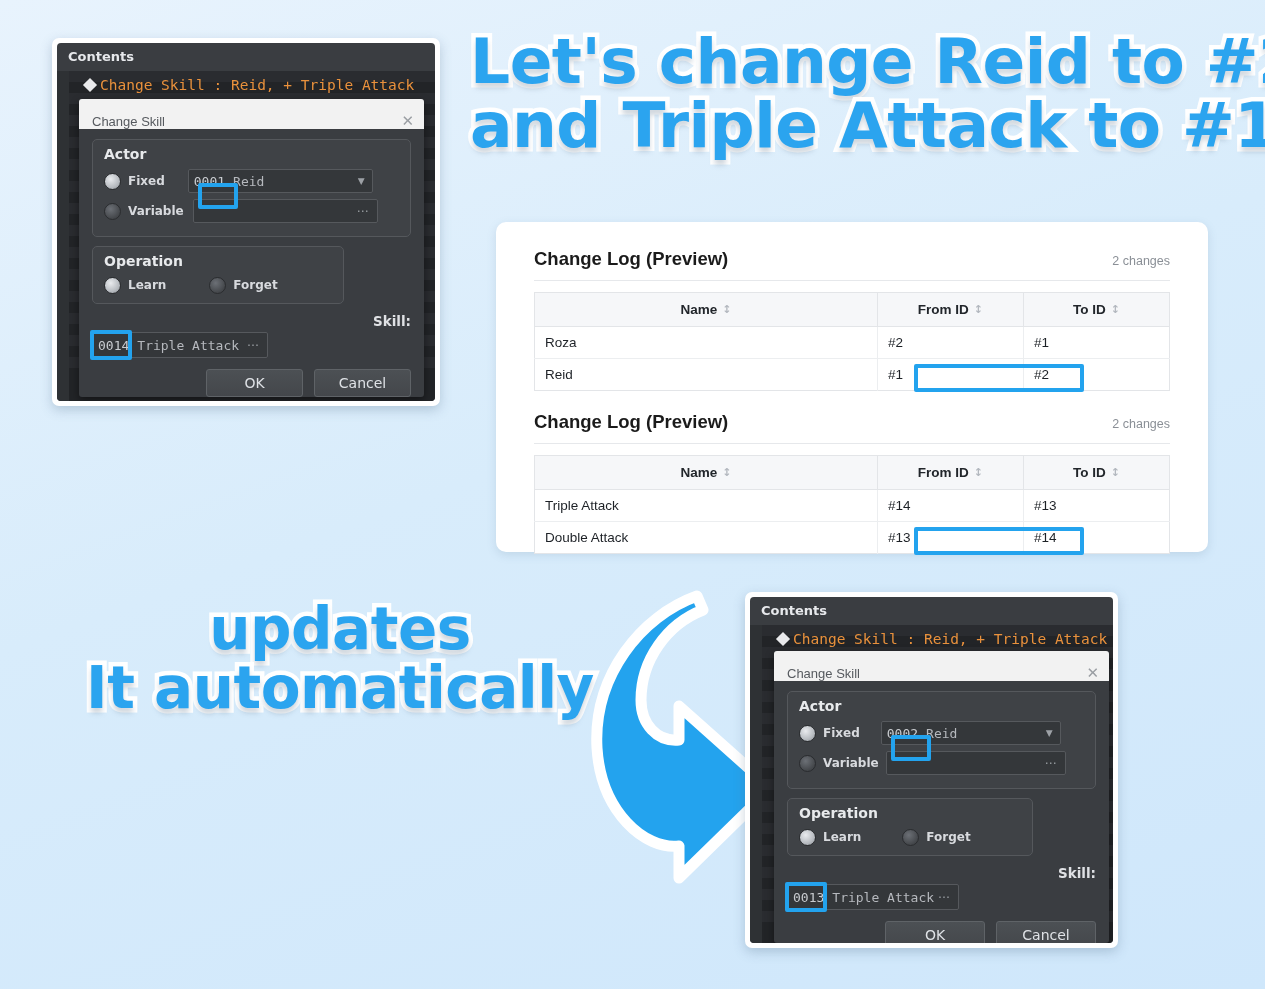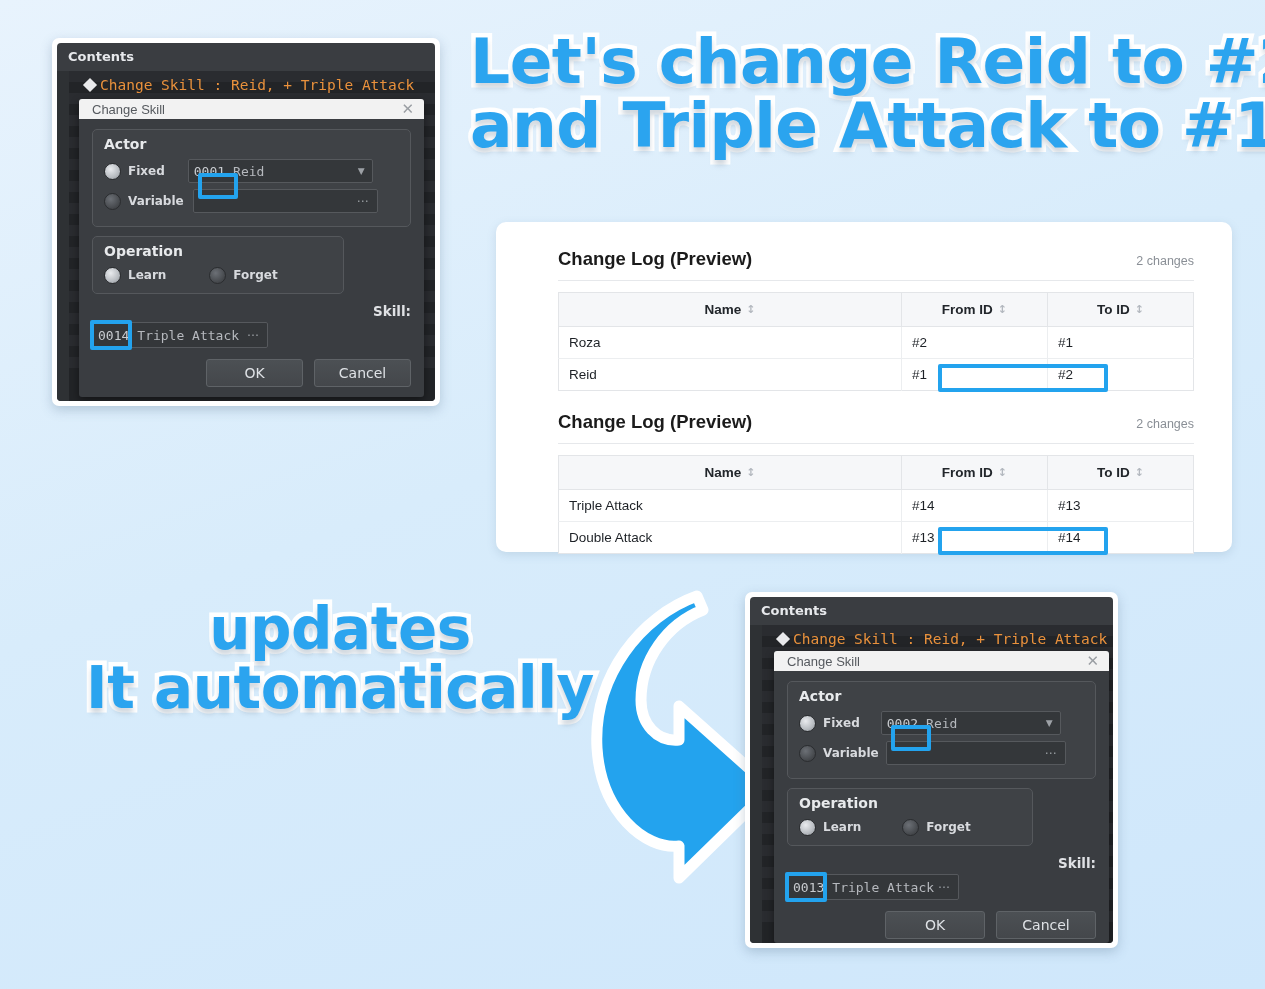--- a/index.html
+++ b/index.html
@@ -33,21 +33,20 @@
   #headline-bottom{
     left:60px;top:600px;width:560px;
     font-size:58px;text-align:center;
   }
 
   
   #log-card{
     left:496px;top:222px;width:712px;height:330px;
     background:#ffffff;border-radius:10px;
     box-shadow:0 3px 10px rgba(90,120,150,.18);
-    padding-left:24px;
   }
   .card-inner{padding:26px 38px 0 38px;}
   .log-block{position:relative;}
   .log-head{
     display:flex;align-items:baseline;justify-content:space-between;
     padding-bottom:10px;
   }
   .log-title{
     font-size:18.5px;font-weight:bold;color:#1b1b1b;
     font-family:"Liberation Sans", sans-serif;
@@ -130,22 +129,22 @@
     position:absolute;left:0;top:28px;bottom:0;width:12px;background:#2e3134;
   }
 
   
   .rm-modal{
     position:absolute;background:#3a3d41;border-radius:3px;
     box-shadow:0 3px 9px rgba(0,0,0,.45);
     overflow:hidden;
   }
   .rm-modal-title{
-    height:20px;background:#f2f2f2;
-    display:flex;align-items:center;justify-content:space-between;
+    height:30px;background:#f2f2f2;
+    display:flex;align-items:flex-end;justify-content:space-between;
     padding:0 10px 0 13px;box-sizing:border-box;
   }
   .rm-modal-title .t{color:#565a5f;font-size:13px;}
   .rm-close{color:#9a9ea3;font-size:15px;line-height:1;font-family:"DejaVu Sans",sans-serif;}
 
   .rm-modal-content{padding:10px 13px 10px 13px;}
 
   .rm-group{
     border:1px solid #55585c;border-radius:5px;
     padding:6px 11px 10px 11px;

